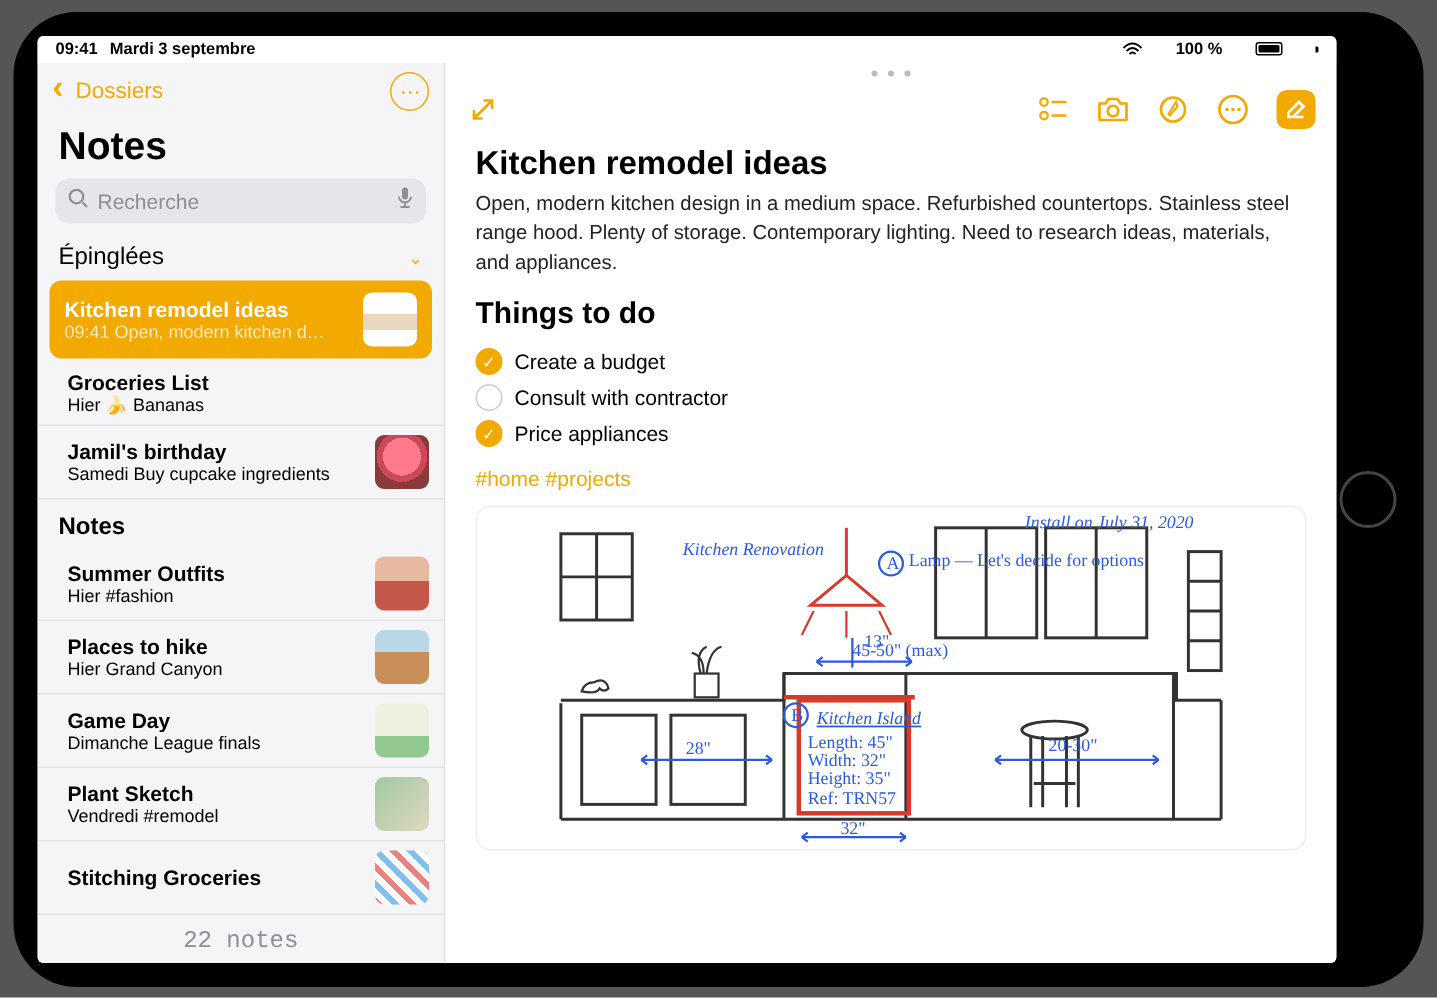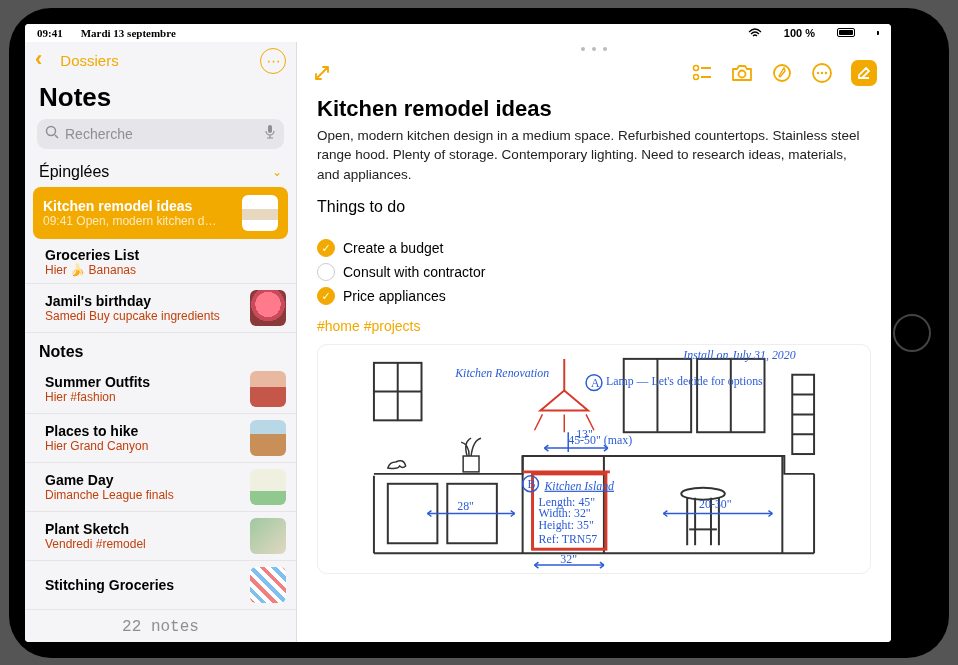--- a/index.html
+++ b/index.html
@@ -44,21 +44,21 @@
   height: 18px;
   display: flex;
   align-items: center;
   justify-content: space-between;
   padding: 0 12px;
   font-size: 11px;
   font-weight: 600;
   color: #000;
   background: #fff;
 }
-.statusbar .left { display: flex; gap: 18px; font-family: Liberation Serif, serif; }
+.statusbar .left { display: flex; gap: 8px; }
 .statusbar .right { display: flex; align-items: center; gap: 22px; }
 .battery {
   width: 18px; height: 9px; border: 1px solid #000; border-radius: 2px;
   position: relative;
 }
 .battery::after {
   content: ""; position: absolute; left: 1px; top: 1px; bottom: 1px; right: 1px;
   background: #000; border-radius: 1px;
 }
 .battery-cap { width: 2px; height: 4px; background: #000; border-radius: 0 1px 1px 0; }
@@ -80,21 +80,21 @@
   display: flex;
   align-items: center;
   justify-content: space-between;
   padding: 0 10px;
 }
 .back-btn {
   color: #f2a900;
   font-size: 15px;
   display: flex;
   align-items: center;
-  gap: 18px;
+  gap: 8px;
   cursor: pointer;
 }
 .chev-left::before {
   content: "‹"; font-size: 22px; font-weight: 600; line-height: 0;
 }
 .more-btn {
   width: 26px; height: 26px; border: 1.5px solid #f2a900; border-radius: 50%;
   display: flex; align-items: center; justify-content: center;
   color: #f2a900; font-size: 14px; letter-spacing: -1px;
 }
@@ -136,21 +136,21 @@
   border-bottom: 1px solid #e5e5e8;
   cursor: pointer;
   gap: 8px;
 }
 .note-item .txt { flex: 1; overflow: hidden; }
 .note-item .title {
   font-size: 14px; font-weight: 600; color: #000;
   white-space: nowrap; overflow: hidden; text-overflow: ellipsis;
 }
 .note-item .subtitle {
-  font-size: 12px; color: #c2410c;
+  font-size: 12px; color: #000000;
   white-space: nowrap; overflow: hidden; text-overflow: ellipsis;
 }
 .note-item.selected {
   background: #f2a900;
   border-radius: 8px;
   margin: 2px 8px;
   padding: 8px 10px;
   border-bottom: none;
 }
 .note-item.selected .title { color: #fff; }
@@ -222,23 +222,23 @@
   font-weight: 700;
   margin-bottom: 4px;
 }
 .note-body {
   font-size: 13.5px;
   line-height: 1.45;
   color: #222;
   margin-bottom: 14px;
 }
 .subheading {
-  font-size: 16px;
-  font-weight: 400;
-  margin-bottom: 20px;
+  font-size: 20px;
+  font-weight: 700;
+  margin-bottom: 8px;
 }
 .checklist { list-style: none; margin-bottom: 10px; }
 .checklist li {
   display: flex; align-items: center; gap: 8px;
   font-size: 14px; padding: 3px 0;
 }
 .chk {
   width: 18px; height: 18px; border-radius: 50%;
   border: 1.5px solid #ccc; flex-shrink: 0;
   display: flex; align-items: center; justify-content: center;
@@ -265,21 +265,21 @@
 </head>
 <body>
 
 <div class="ipad-frame">
   <div class="home-button"></div>
   <div class="screen">
 
     <div class="statusbar">
       <div class="left">
         <span>09:41</span>
-        <span>Mardi 13 septembre</span>
+        <span>Mardi 3 septembre</span>
       </div>
       <div class="right">
         <svg width="14" height="10">
             <path d="M1 4 Q7 -2 13 4 M3 6 Q7 2 11 6 M5 8 Q7 6 9 8" stroke="#000" fill="none" stroke-width="1.2"></path>
           </svg>
         <span>100 %</span>
         <div class="battery"></div>
         <div class="battery-cap"></div>
       </div>
     </div>

